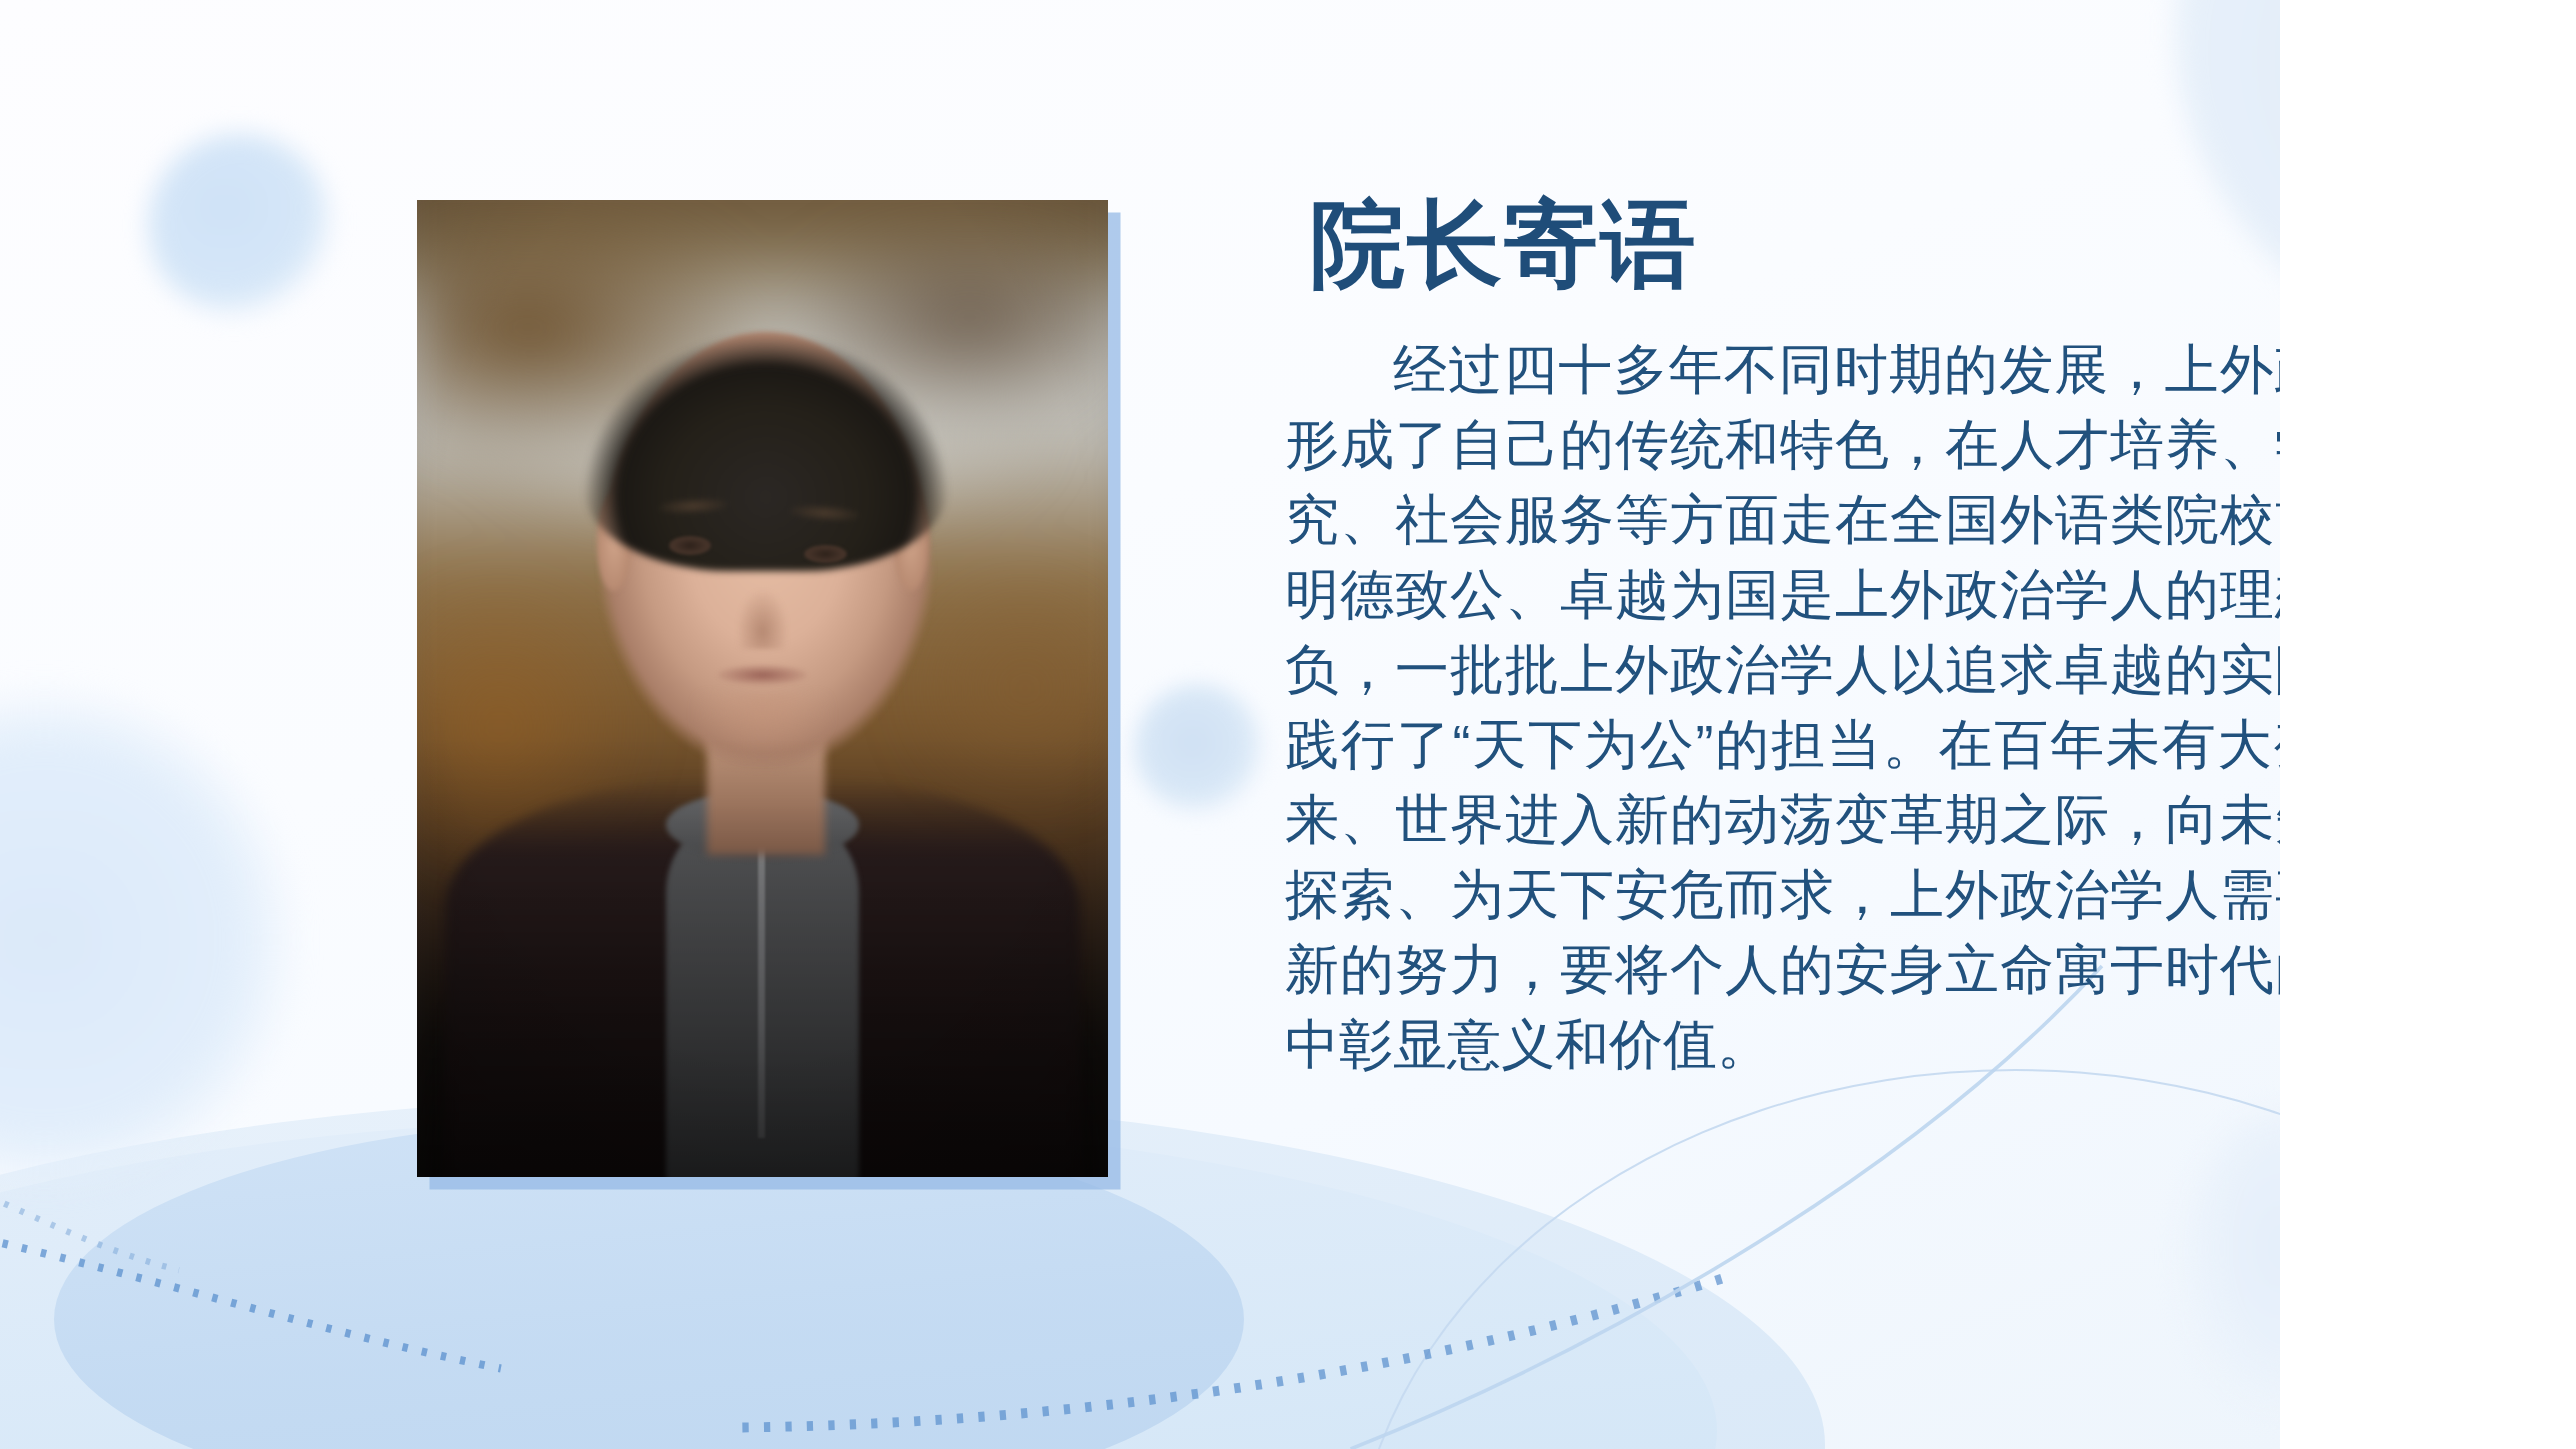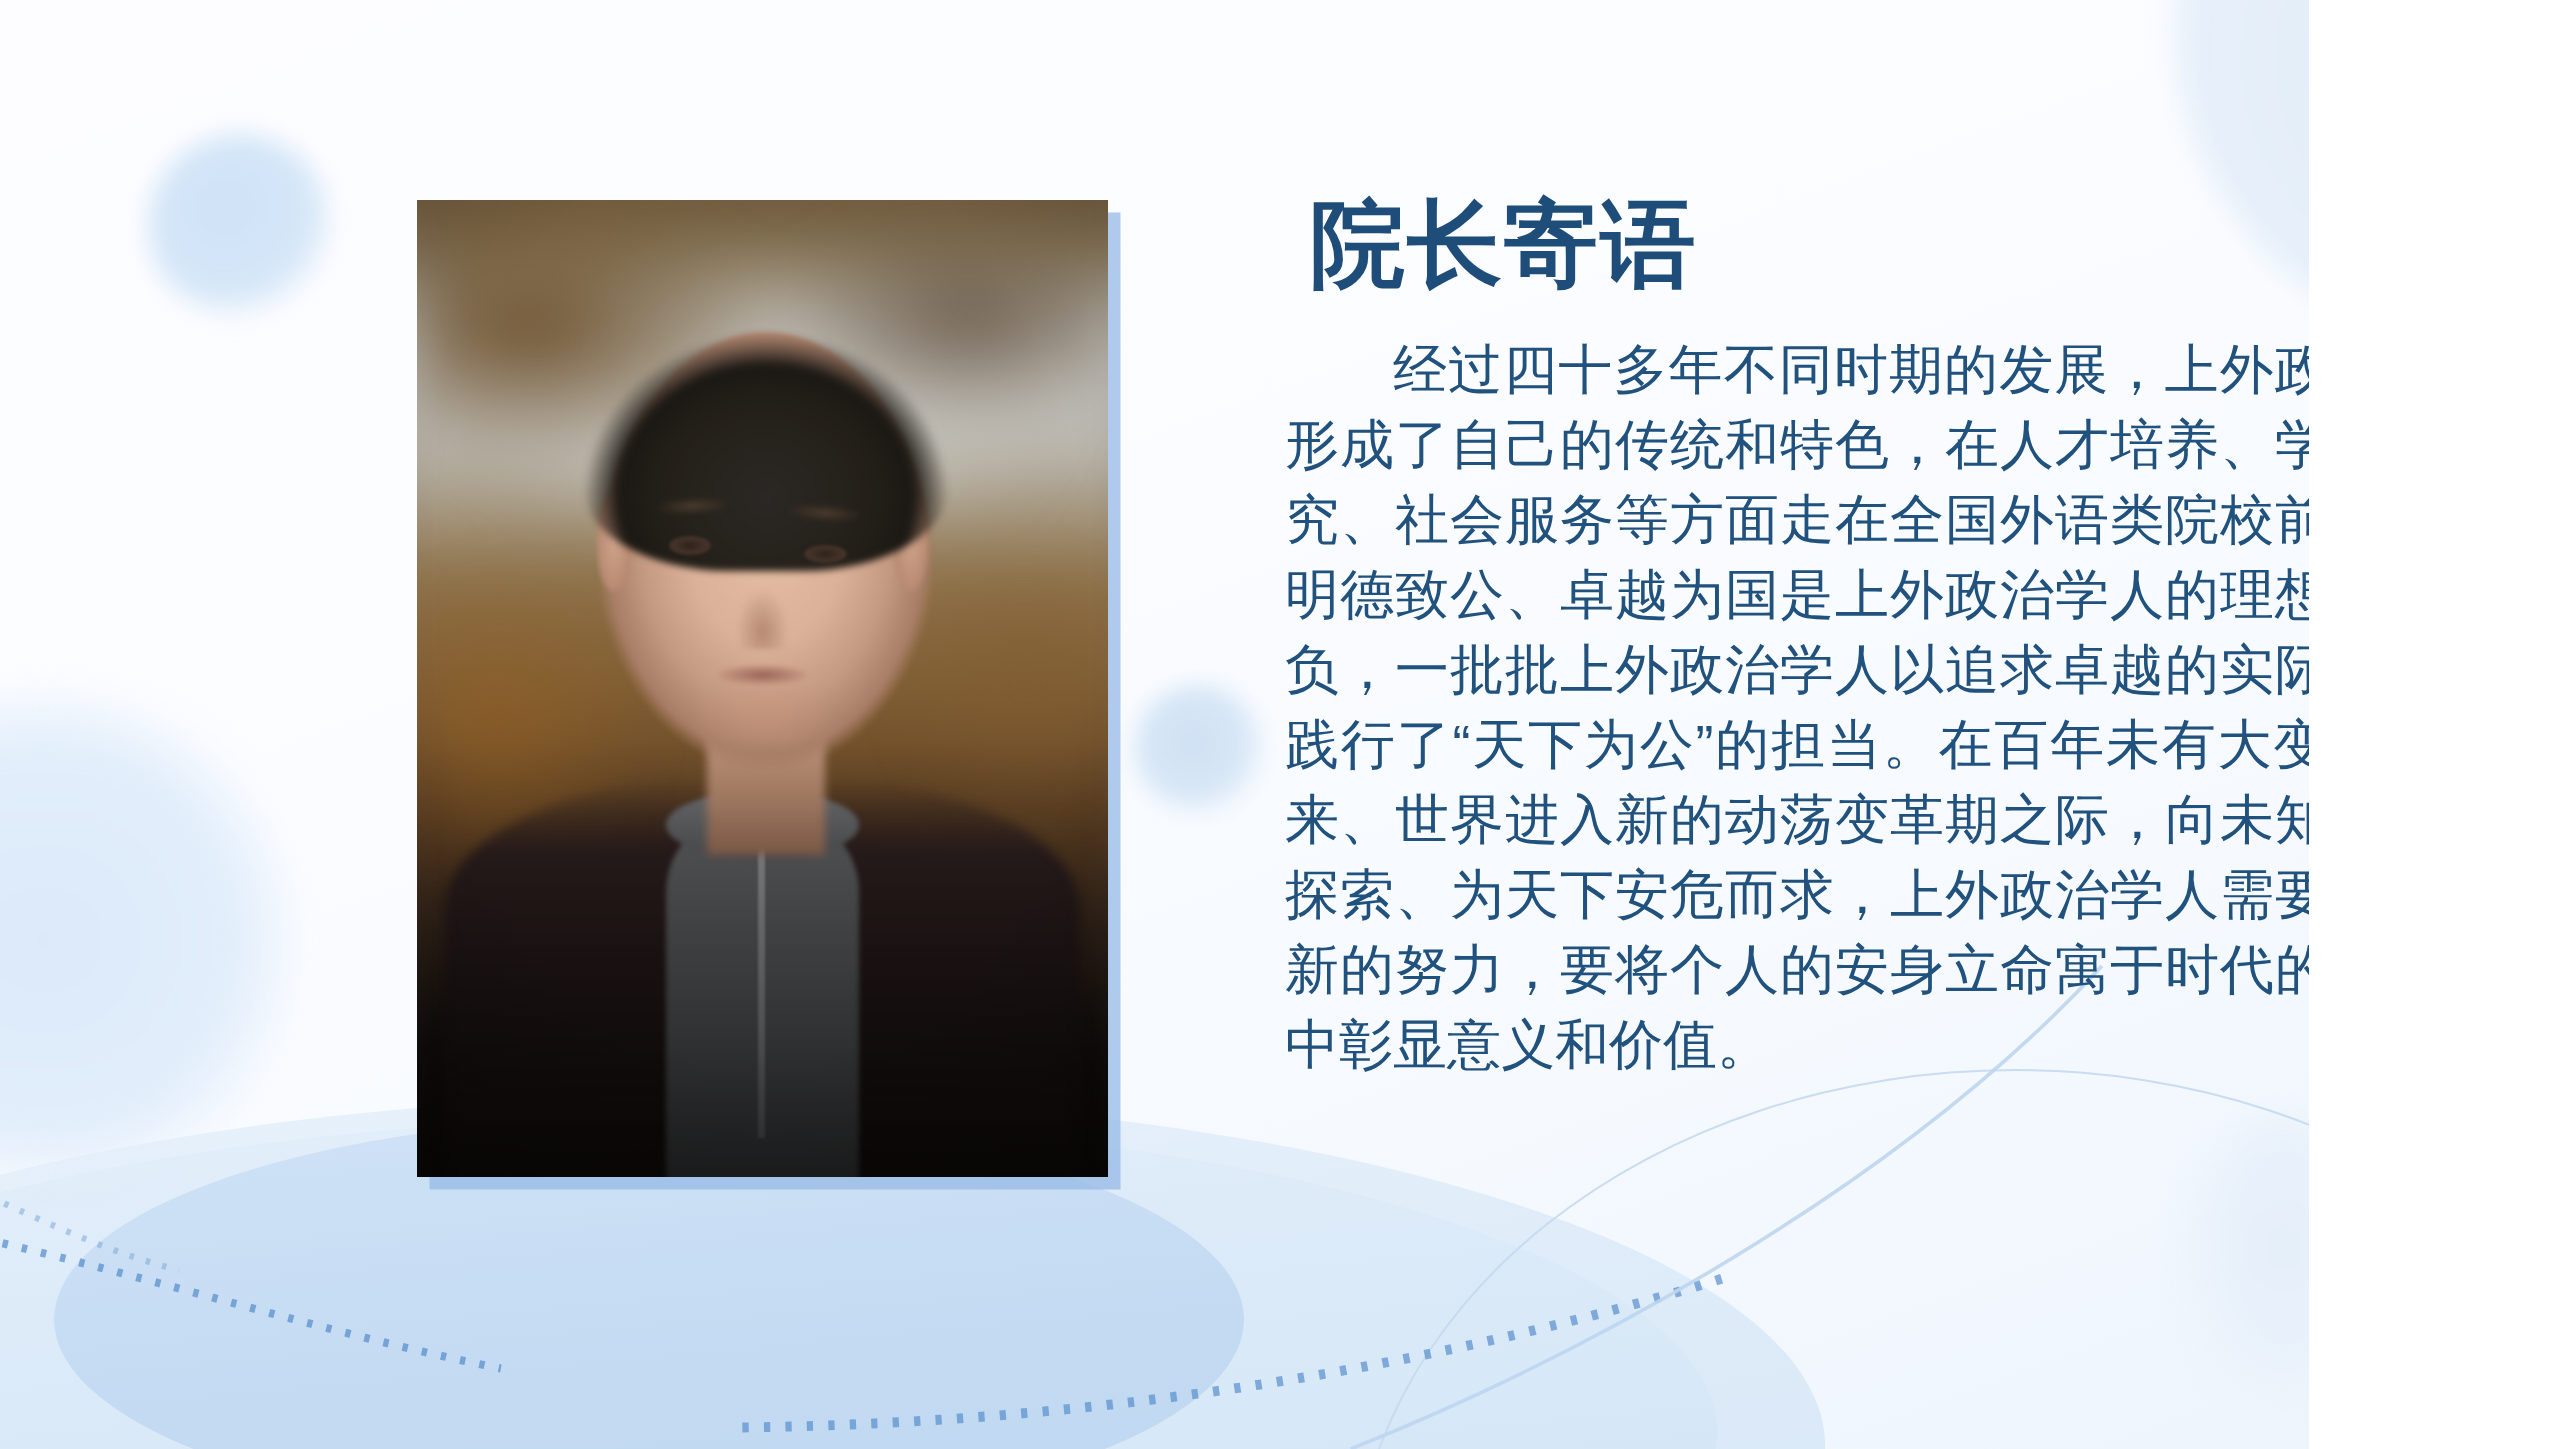--- a/index.html
+++ b/index.html
@@ -8,21 +8,20 @@
     padding: 0;
     background: #ffffff;
   }
   #slide {
     position: relative;
     width: 2280px;
     height: 1449px;
     overflow: hidden;
     background: #fbfcfe;
     font-family: "Liberation Sans", "DejaVu Sans", sans-serif;
-    padding-left: 29px;
   }
 
   
   .bg-layer {
     position: absolute;
     inset: 0;
     overflow: hidden;
     pointer-events: none;
   }
   .bg-wash {

